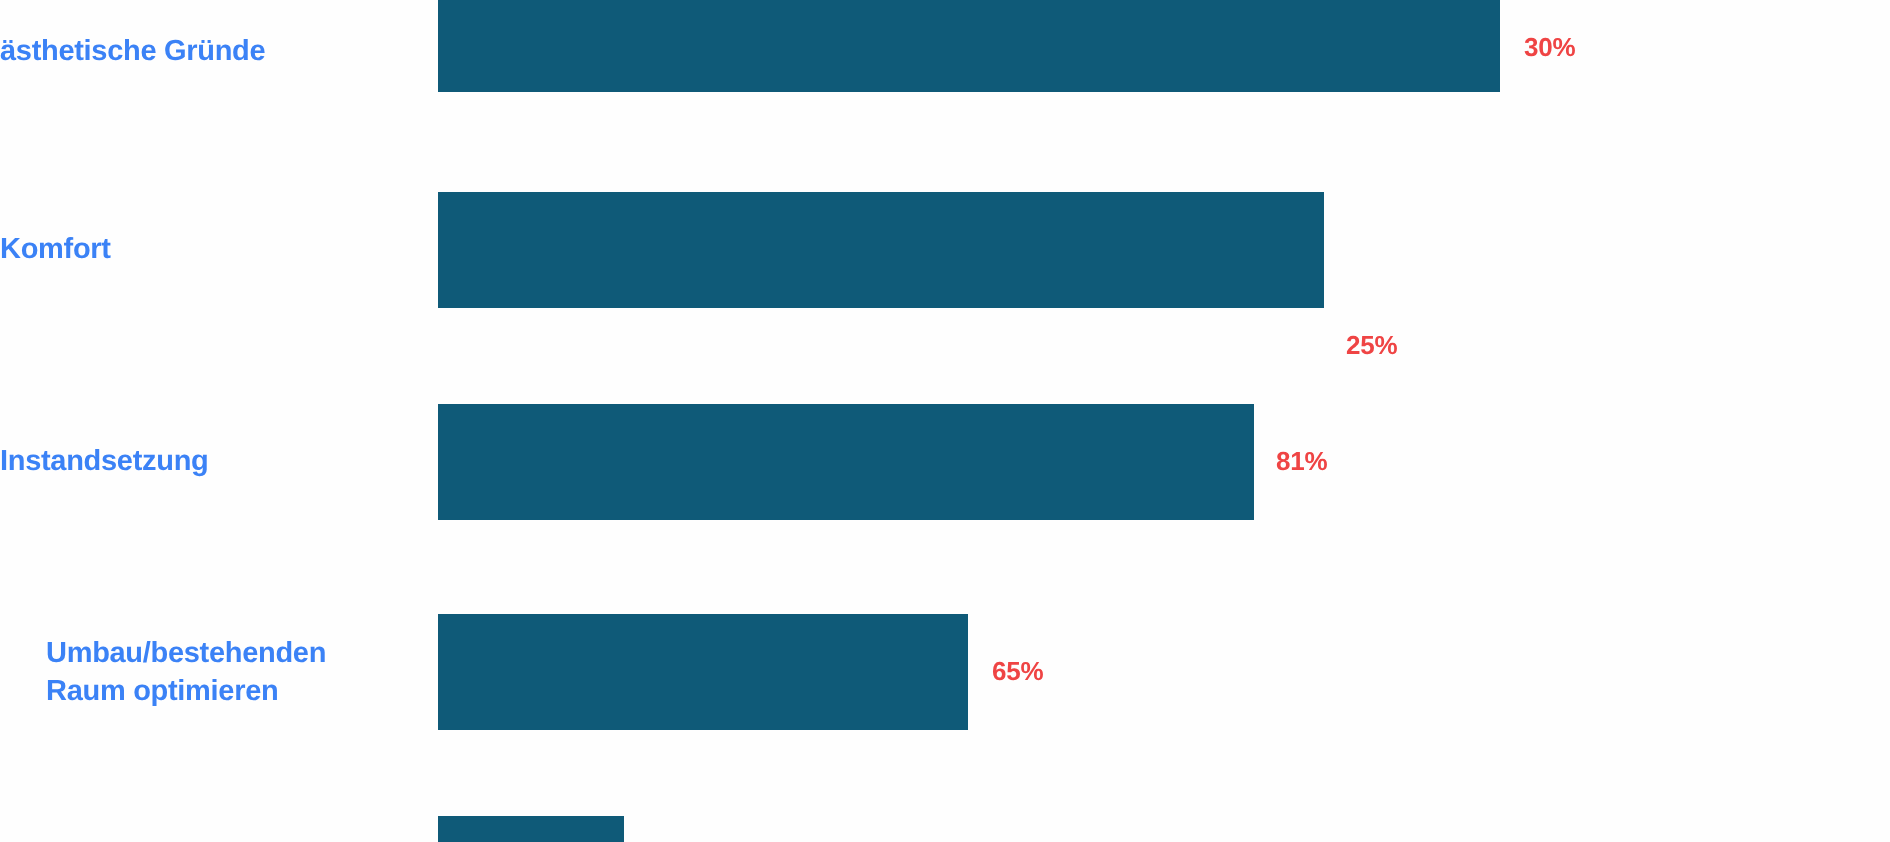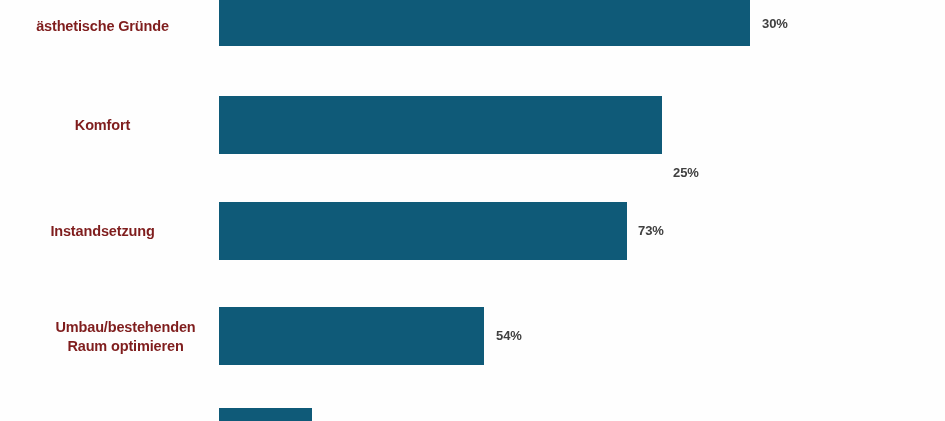--- a/index.html
+++ b/index.html
@@ -29,40 +29,40 @@
   .bar-row {
     position: absolute;
     left: 0;
     width: 945px;
     height: 58px;
   }
   .cat-label {
     position: absolute;
     left: 0;
     width: 205px;
-    text-align: center;
+    text-align: left;
     font-size: 14.5px;
     font-weight: bold;
-    color: #7f1d1d;
+    color: #3b82f6;
     line-height: 1.28;
     letter-spacing: -0.15px;
     white-space: pre-line;
   }
   .bar {
     position: absolute;
     top: 0;
     height: 58px;
     background: #0f5a78;
     box-sizing: border-box;
   }
   .value-label {
     position: absolute;
     font-size: 13px;
     font-weight: bold;
-    color: #404040;
+    color: #ef4444;
     letter-spacing: -0.1px;
     white-space: nowrap;
   }
   .cut-top {
     
   }
 </style>
 </head>
 <body>
 
@@ -77,28 +77,28 @@
 
     <div class="bar-row" style="top:96px;padding-left:35px;">
       <div class="cat-label" style="top:20px;">Komfort</div>
       <div class="bar" style="left:219px;width:443px;"></div>
       <div class="value-label" style="left:673px;top:21px;margin-top:48px;">25%</div>
     </div>
 
     <div class="bar-row" style="top:202px;">
       <div class="cat-label" style="top:20px;">Instandsetzung</div>
       <div class="bar" style="left:219px;width:408px;"></div>
-      <div class="value-label" style="left:638px;top:21px;">73%</div>
+      <div class="value-label" style="left:638px;top:21px;">81%</div>
     </div>
 
     <div class="bar-row" style="top:307px;">
       <div class="cat-label" style="top:11px;padding-left:23px;">Umbau/bestehenden
 Raum optimieren</div>
       <div class="bar" style="left:219px;width:265px;"></div>
-      <div class="value-label" style="left:496px;top:21px;">54%</div>
+      <div class="value-label" style="left:496px;top:21px;">65%</div>
     </div>
 
     <div class="bar-row" style="top:408px;">
       <div class="cat-label" style="top:6px;"></div>
       <div class="bar" style="left:219px;width:93px;"></div>
       <div class="value-label" style="left:324px;top:6px;"></div>
     </div>
 
   </div>
 </div>

